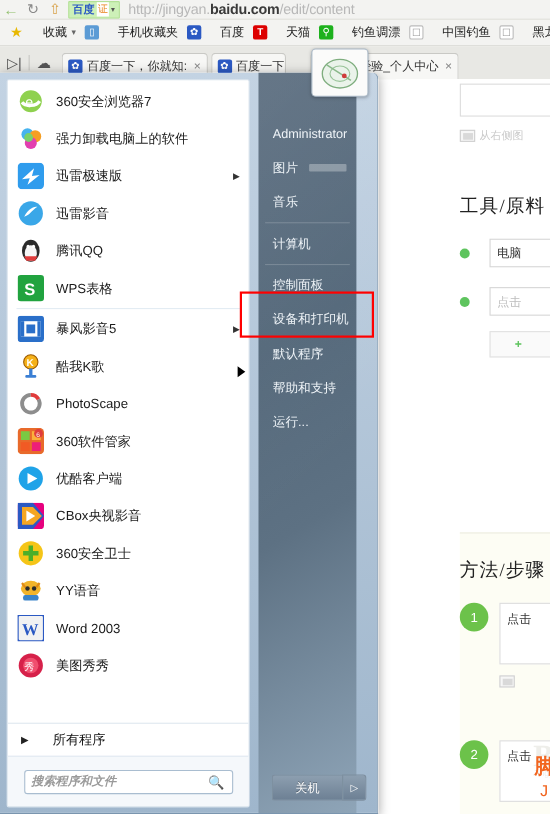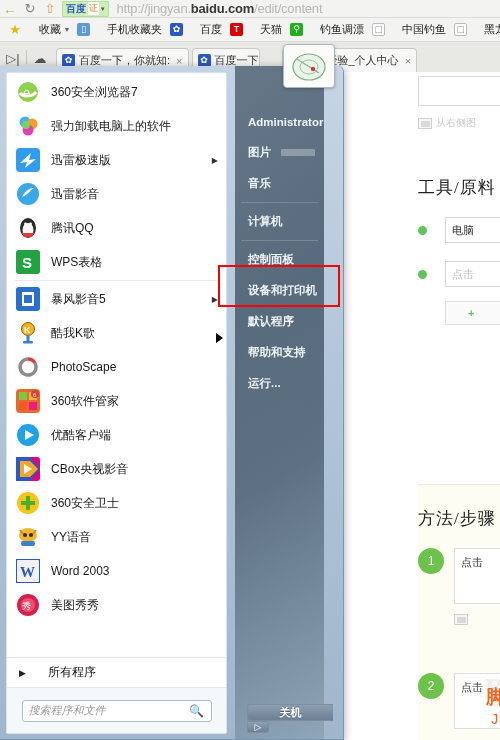--- a/index.html
+++ b/index.html
@@ -137,41 +137,40 @@
     border-top:1px solid #dfe8ef;
   }
   .allprog .tri { font-size:9px; color:#222; margin-right:22px; }
   .sm-search {
     position:absolute; left:0; bottom:0; width:100%; height:46px;
     background:#f5f8fb; border-top:1px solid #e1e9f0;
     display:flex; align-items:center; justify-content:center;
   }
   .sm-search .box {
     width:190px; height:22px; border:1px solid #a9bdd0; background:#fff; border-radius:3px;
-    display:flex; align-items:center; padding:0 6px; font-size:11px; color:#9a9a9a; font-style:italic;
+    display:flex; align-items:center; padding:0 6px; font-size:11px; color:#9a9a9a; font-style:italic;font-weight:bold;
   }
   .sm-search .mag { margin-left:auto; color:#2a63b8; font-size:12px; font-style:normal;}
 
   .sm-right {
     position:absolute; left:235px; top:0px; width:89px; height:674px;
     background:linear-gradient(150deg,#5c6e80 0%,#54687a 35%,#5d7183 60%,#8fa5b8 100%);
     padding-top:40px;
-    font-weight:bold;
   }
   .rbig {
     position:absolute; left:0; top:0; width:109px; height:674px;
     background:linear-gradient(135deg, rgba(255,255,255,0.06) 0%, rgba(255,255,255,0) 55%);
     pointer-events:none;
   }
   .ritem { height:31px; display:flex; align-items:center; padding-left:13px;
            font-size:11.5px; color:#eef3f7; position:relative; }
   .ritem .ghost { margin-left:10px; height:7px; background:rgba(255,255,255,.30); border-radius:1px; }
   .rsep { height:1px; background:rgba(255,255,255,.18); margin:3px 6px; }
   .sm-power {
-    position:absolute; left:12px; bottom:12px; width:86px; height:24px; display:flex;flex-direction:column;
+    position:absolute; left:12px; bottom:12px; width:86px; height:24px; display:flex;
   }
   .pw-main {
     flex:1; border:1px solid #7d8e9e; border-right:none; border-radius:3px 0 0 3px;
     background:linear-gradient(to bottom,#8d9fb0,#6d8094);
     color:#fff; font-size:11px; display:flex; align-items:center; justify-content:center;
     text-shadow:0 -1px 0 rgba(0,0,0,.35);
   }
   .pw-arrow {
     width:22px; border:1px solid #7d8e9e; border-radius:0 3px 3px 0;
     background:linear-gradient(to bottom,#8d9fb0,#6d8094);

